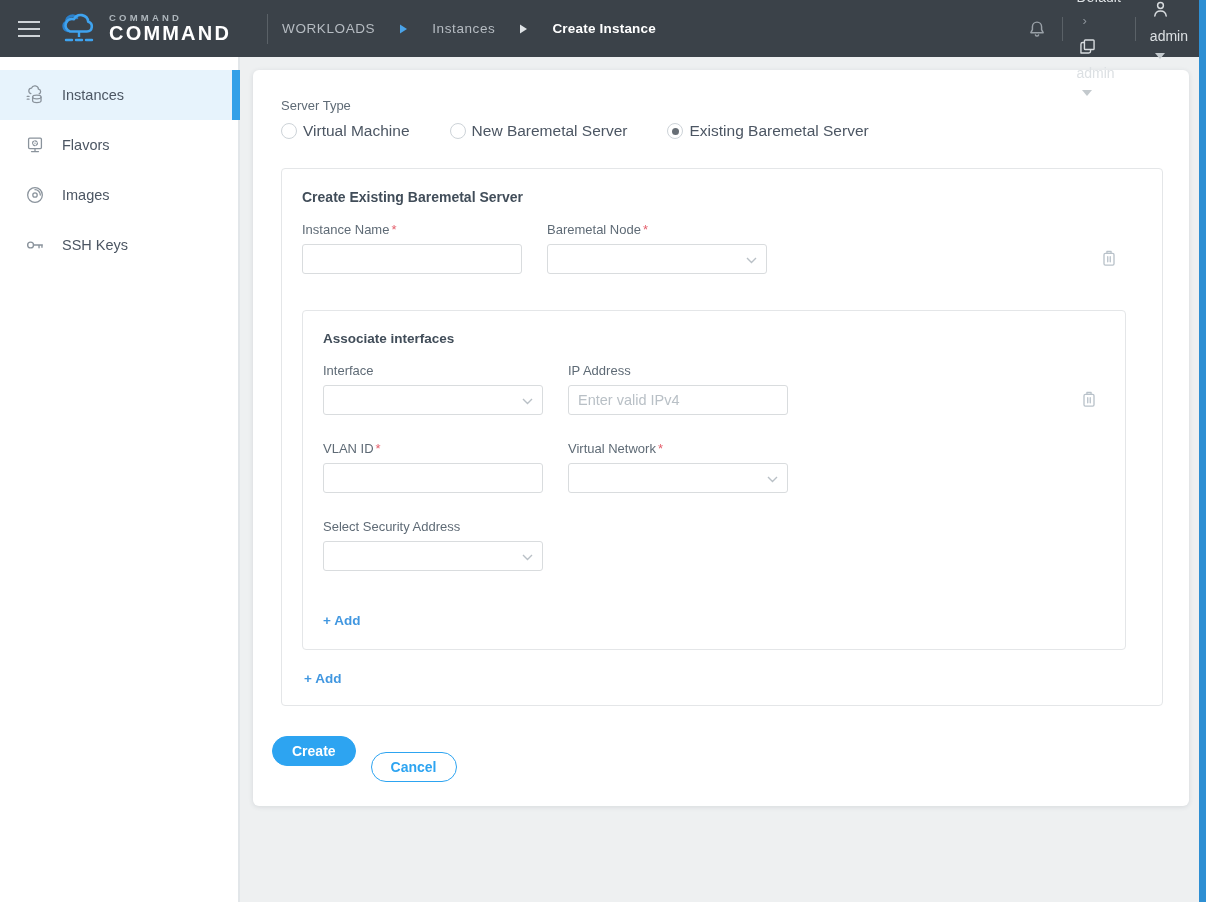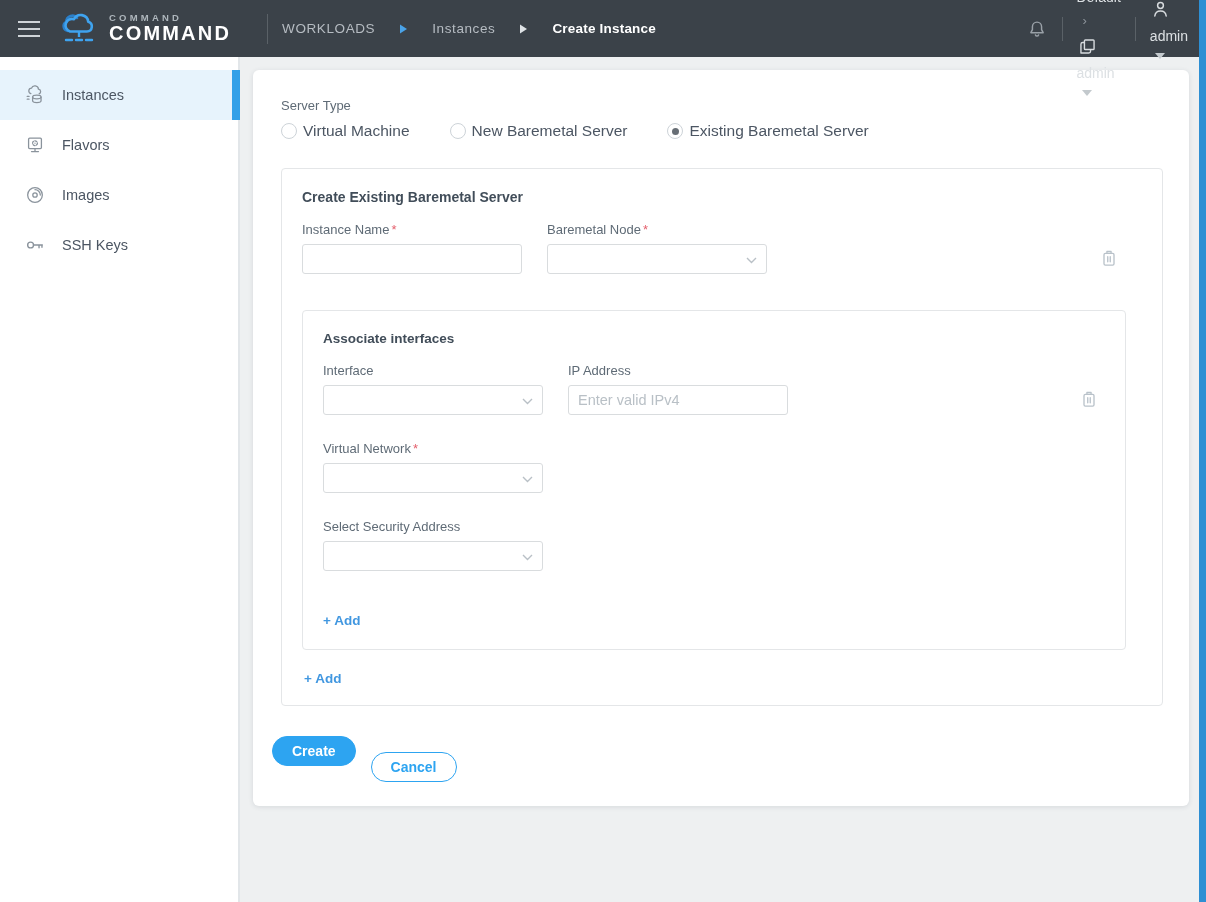--- a/index.html
+++ b/index.html
@@ -374,20 +374,26 @@
                   <path d="M9.5 7.5V5.2h5V7.5"></path>
                   <path d="M10.5 11.5v6 M13.5 11.5v6" stroke-linecap="round"></path>
                 </svg>
               </span>
             </button>
           </div>
 
           <div class="form-row">
             <div class="field">
               <div class="field-label">
+                <span>VLAN ID</span><span class="req">*</span>
+              </div>
+              <input class="text-input" type="text" value="" style="">
+            </div>
+            <div class="field">
+              <div class="field-label">
                 <span>Virtual Network</span><span class="req">*</span>
               </div>
               <div class="select">
                 <span>
                   <svg width="11" height="7" viewBox="0 0 11 7" fill="none" stroke="#b9c0c6" stroke-width="1.4">
                       <polyline points="1,1 5.5,5.5 10,1"></polyline>
                     </svg>
                 </span>
               </div>
             </div>

